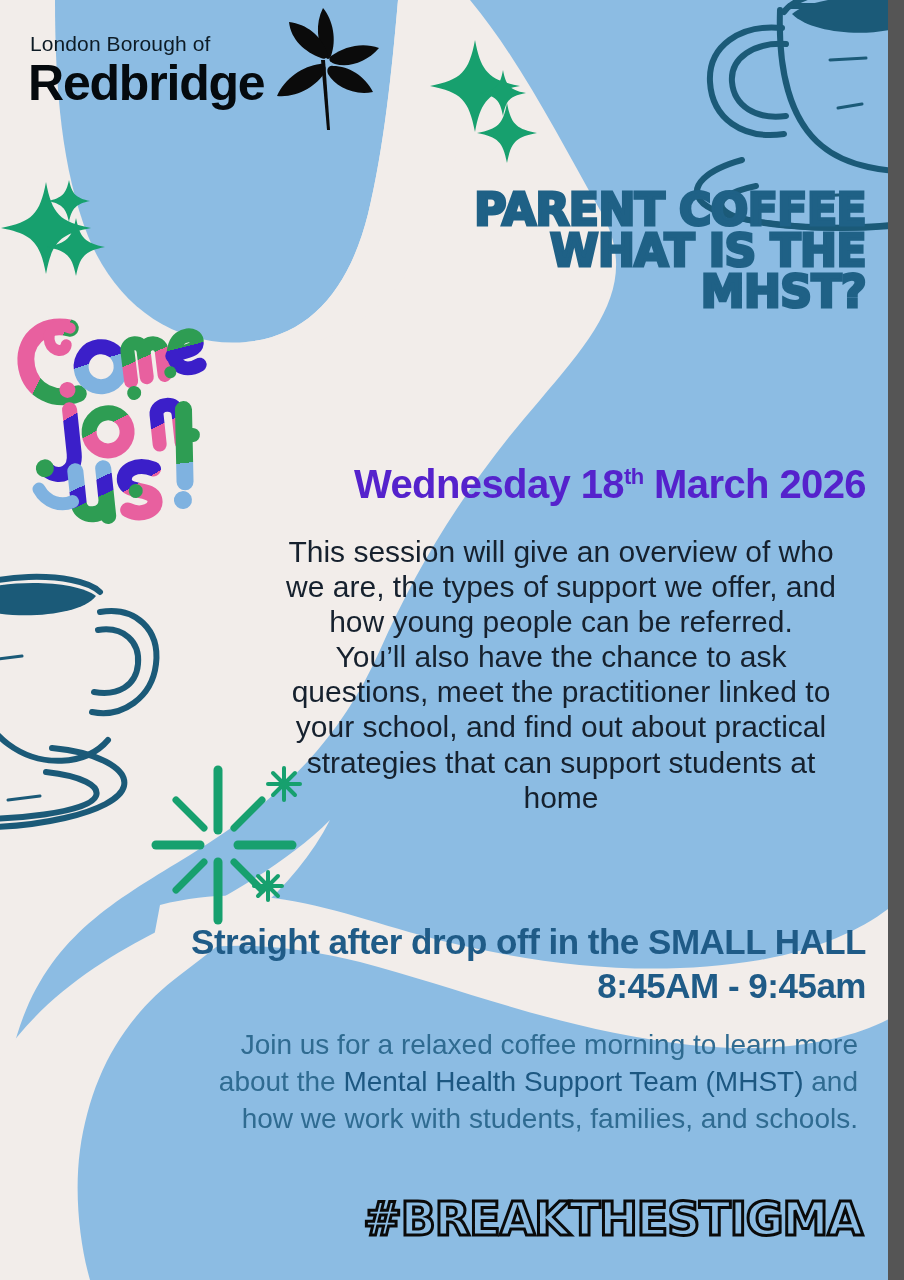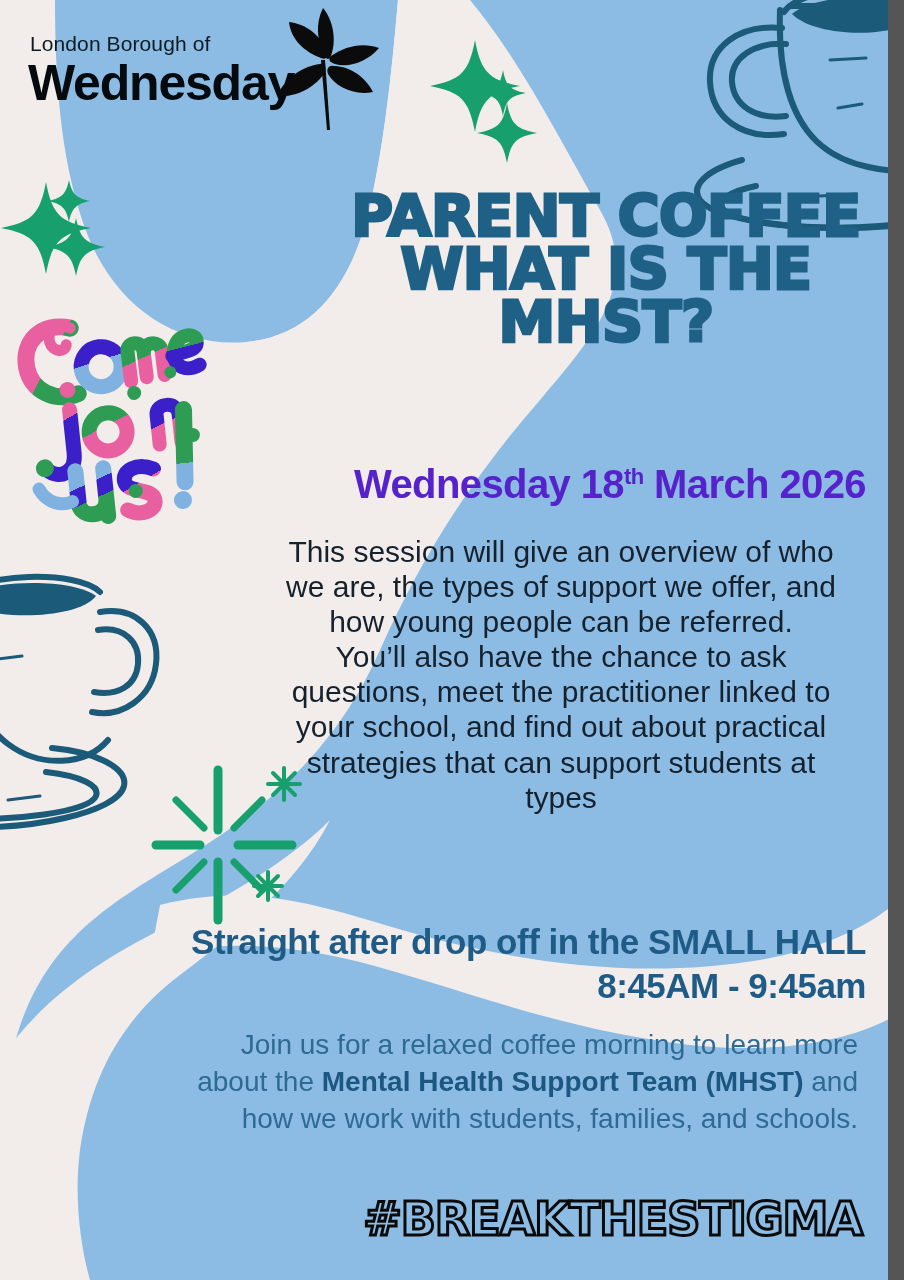--- a/index.html
+++ b/index.html
@@ -27,24 +27,24 @@
     letter-spacing:-1.2px;position:absolute;left:0;top:28px;white-space:nowrap;
   }
   .leaf{position:absolute;left:237px;top:-22px;width:120px;height:130px;}
 
   
   .cju{position:absolute;left:16px;top:302px;width:270px;height:230px;}
 
   
   .title{
     position:absolute;right:22px;top:190px;width:520px;
-    text-align:center;
+    text-align:right;
     font-family:"DejaVu Sans", sans-serif;
     font-weight:bold;
-    font-size:57px;
+    font-size:44px;
     line-height:.93;
     letter-spacing:-.5px;
     color:#1F6186;
     -webkit-text-stroke:3px #1F6186;
     text-transform:uppercase;
   }
   .title .ln{display:block;}
 
   
   .date{
@@ -78,21 +78,21 @@
 
   
   .closing{
     position:absolute;left:46px;top:1026px;width:812px;
     text-align:right;
     font-family:"Liberation Sans", sans-serif;
     font-size:28px;line-height:1.33;
     color:#2F6B91;
   }
   .closing .ln{display:block;}
-  .closing b{font-weight:bold;color:#1C5781;}
+  .closing b{font-weight:normal;color:#1C5781;}
 
   
   .hashtag{
     position:absolute;right:26px;top:1192px;
     font-family:"DejaVu Sans", sans-serif;
     font-weight:bold;font-size:46px;letter-spacing:-1px;
     color:#8CBCE3;
     -webkit-text-stroke:3px #0a0a0a;
     white-space:nowrap;
   }
@@ -240,21 +240,21 @@
           <path d="M 278,876 L 258,896"></path>
         </g>
       </g>
 
       <g></g>
     </g>
   </svg>
 
   <div class="logo-wrap">
     <div class="logo-line1">London Borough of</div>
-    <div class="logo-line2">Wednesday</div>
+    <div class="logo-line2">Redbridge</div>
     <svg class="leaf" viewBox="0 0 120 130">
       <g fill="#0B0B0B">
 
         <path d="M56 56 L62 126 L65 126 L60 56 Z"></path>
 
         <path d="M60 52 C52 38 50 20 58 4 C68 16 72 36 66 52 C64 56 62 56 60 52 Z"></path>
 
         <path d="M56 54 C40 48 26 36 24 18 C42 20 56 32 62 48 C63 54 60 56 56 54 Z"></path>
 
         <path d="M66 52 C80 42 98 38 114 44 C102 58 84 64 70 60 C64 58 63 55 66 52 Z"></path>
@@ -389,21 +389,21 @@
   <div class="date"><span>Wednesday 18</span><sup>th</sup><span> March 2026</span></div>
 
   <div class="body-par">
     <span class="ln">This session will give an overview of who</span>
     <span class="ln">we are, the types of support we offer, and</span>
     <span class="ln">how young people can be referred.</span>
     <span class="ln">You’ll also have the chance to ask</span>
     <span class="ln">questions, meet the practitioner linked to</span>
     <span class="ln">your school, and find out about practical</span>
     <span class="ln">strategies that can support students at</span>
-    <span class="ln">types</span>
+    <span class="ln">home</span>
   </div>
 
   <div class="loc">
     <span class="ln">Straight after drop off in the SMALL HALL</span>
     <span class="ln">8:45AM - 9:45am</span>
   </div>
 
   <div class="closing">
     <span class="ln">Join us for a relaxed coffee morning to learn more</span>
     <span class="ln"><span>about the </span><b>Mental Health Support Team (MHST)</b><span> and</span></span>

